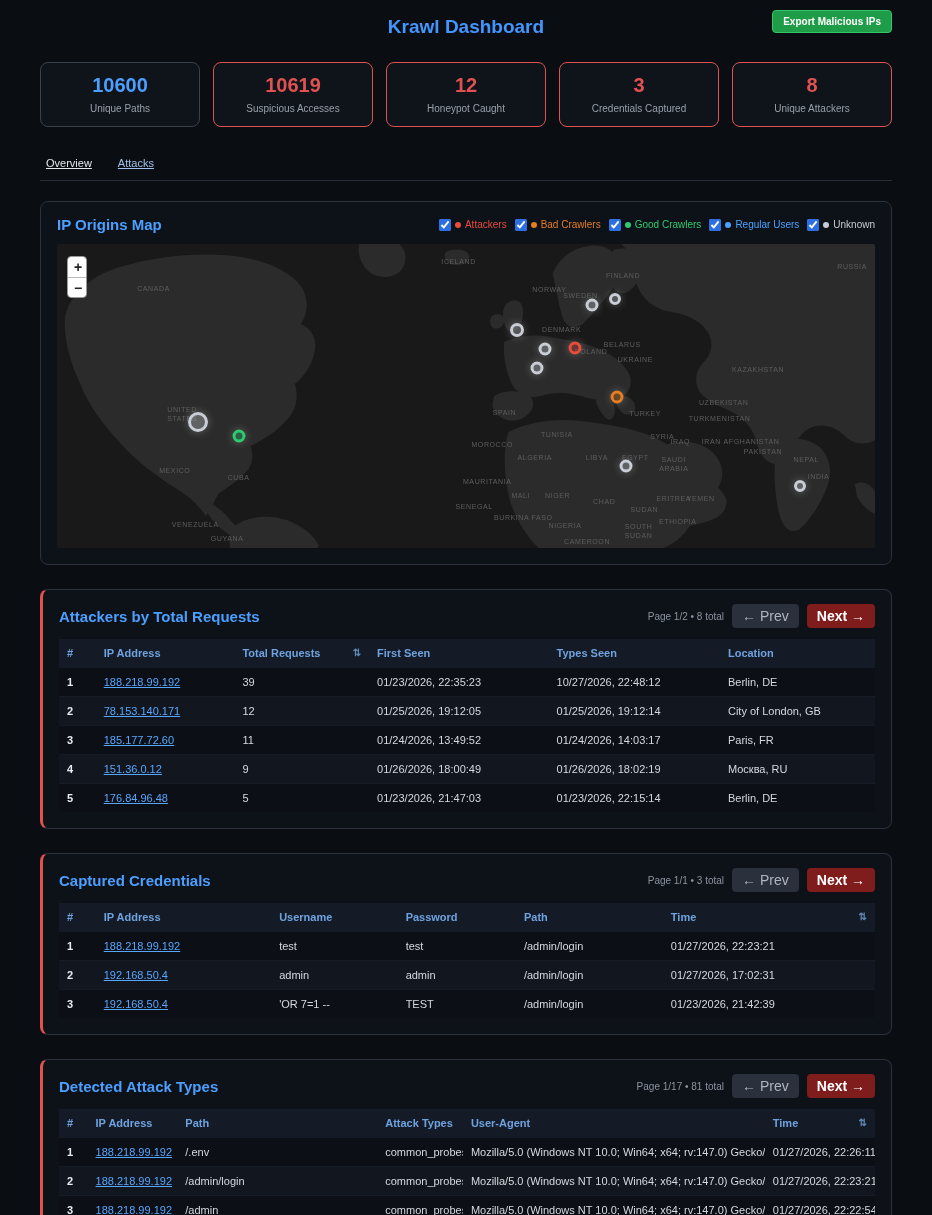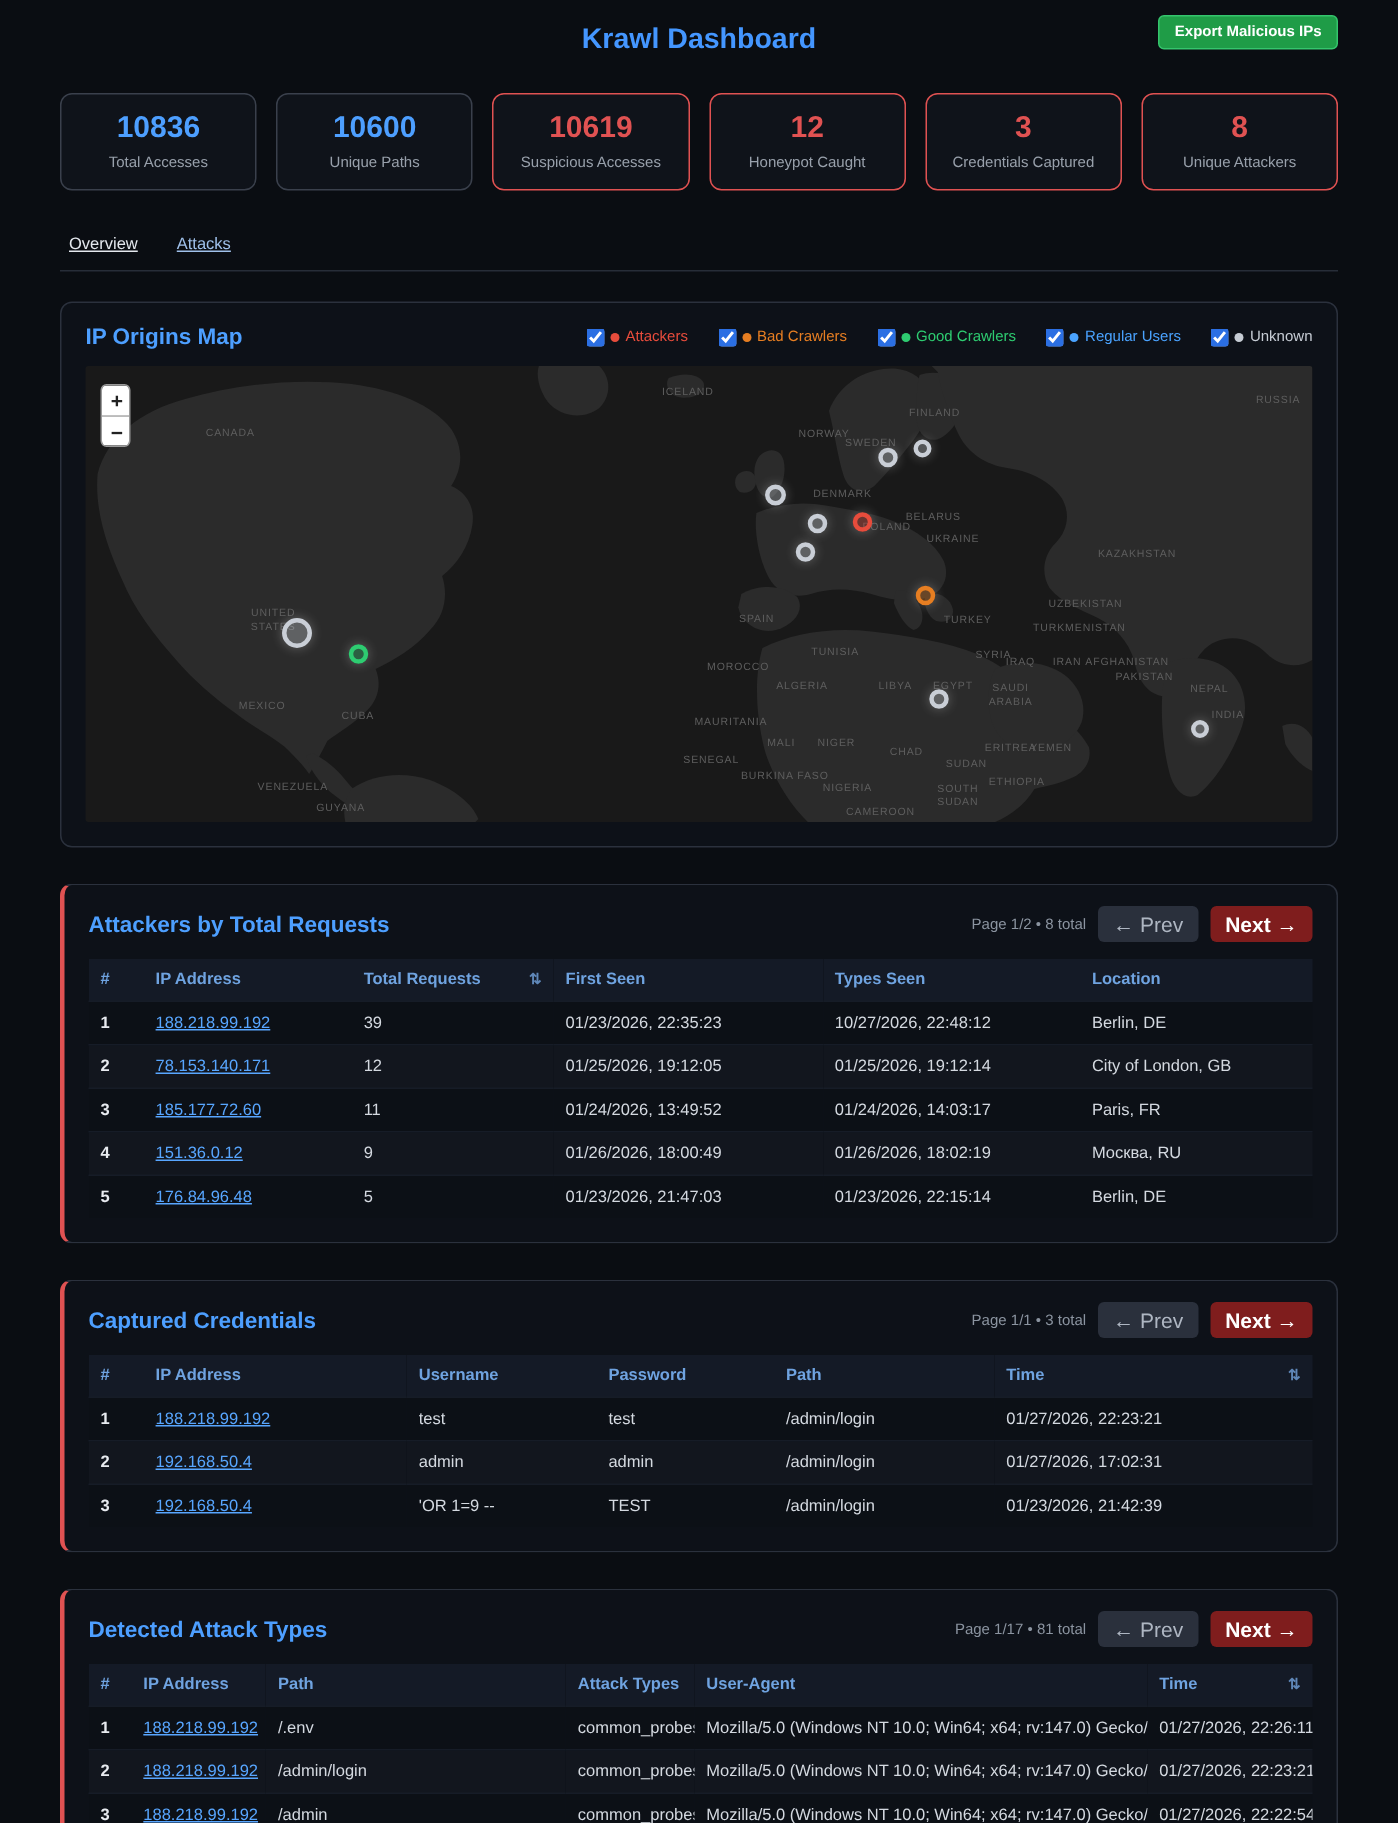--- a/index.html
+++ b/index.html
@@ -41,21 +41,21 @@
   
   .card {
     background: #0d1118; border: 1px solid #2b313d; border-radius: 8px;
     padding: 14px 16px 16px; margin-bottom: 24px;
   }
   .card.red-left { border-left: 3px solid #e05252; }
   .card-head { display: flex; justify-content: space-between; align-items: center; margin-bottom: 11px; }
   .card-title { color: #4d9fff; font-size: 15px; font-weight: 700; }
 
   
-  .legend { display: flex; gap: 20px; align-items: center; }
+  .legend { display: flex; gap: 8px; align-items: center; }
   .legend-item { display: flex; gap: 4px; align-items: center; font-size: 10px; cursor: pointer; }
   .legend-cb { width: 12px; height: 12px; accent-color: #2b6fe3; cursor: pointer; }
   .legend-dot { width: 6px; height: 6px; border-radius: 50%; display: inline-block; }
 
   
   .map-wrap { position: relative; height: 304px; background: #191919; overflow: hidden; border-radius: 2px; }
   .map-wrap svg.world { position: absolute; inset: 0; width: 100%; height: 100%; }
   .map-label {
     position: absolute; transform: translate(-50%,-50%);
     color: #5e5e5e; font-size: 7px; letter-spacing: 0.6px; white-space: pre; text-align: center; line-height: 1.3;
@@ -104,24 +104,20 @@
 <body>
 
 <div class="page">
 
   <div class="topbar">
     <div class="page-title">Krawl Dashboard</div>
     <button class="export-btn">Export Malicious IPs</button>
   </div>
 
   <div class="stats">
-    <div class="stat">
-      <div class="val">10836</div>
-      <div class="lbl">Total Accesses</div>
-    </div>
     <div class="stat">
       <div class="val">10600</div>
       <div class="lbl">Unique Paths</div>
     </div>
     <div class="stat red">
       <div class="val">10619</div>
       <div class="lbl">Suspicious Accesses</div>
     </div>
     <div class="stat red">
       <div class="val">12</div>
@@ -400,21 +396,21 @@
             <td class="idx">2</td>
             <td><a href="#" class="ip">192.168.50.4</a></td>
             <td>admin</td>
             <td>admin</td>
             <td>/admin/login</td>
             <td>01/27/2026, 17:02:31</td>
           </tr>
           <tr>
             <td class="idx">3</td>
             <td><a href="#" class="ip">192.168.50.4</a></td>
-            <td>'OR 1=9 --</td>
+            <td>'OR 7=1 --</td>
             <td>TEST</td>
             <td>/admin/login</td>
             <td>01/23/2026, 21:42:39</td>
           </tr>
         </tbody>
     </table>
   </section>
 
   <section class="card red-left">
     <div class="card-head">

